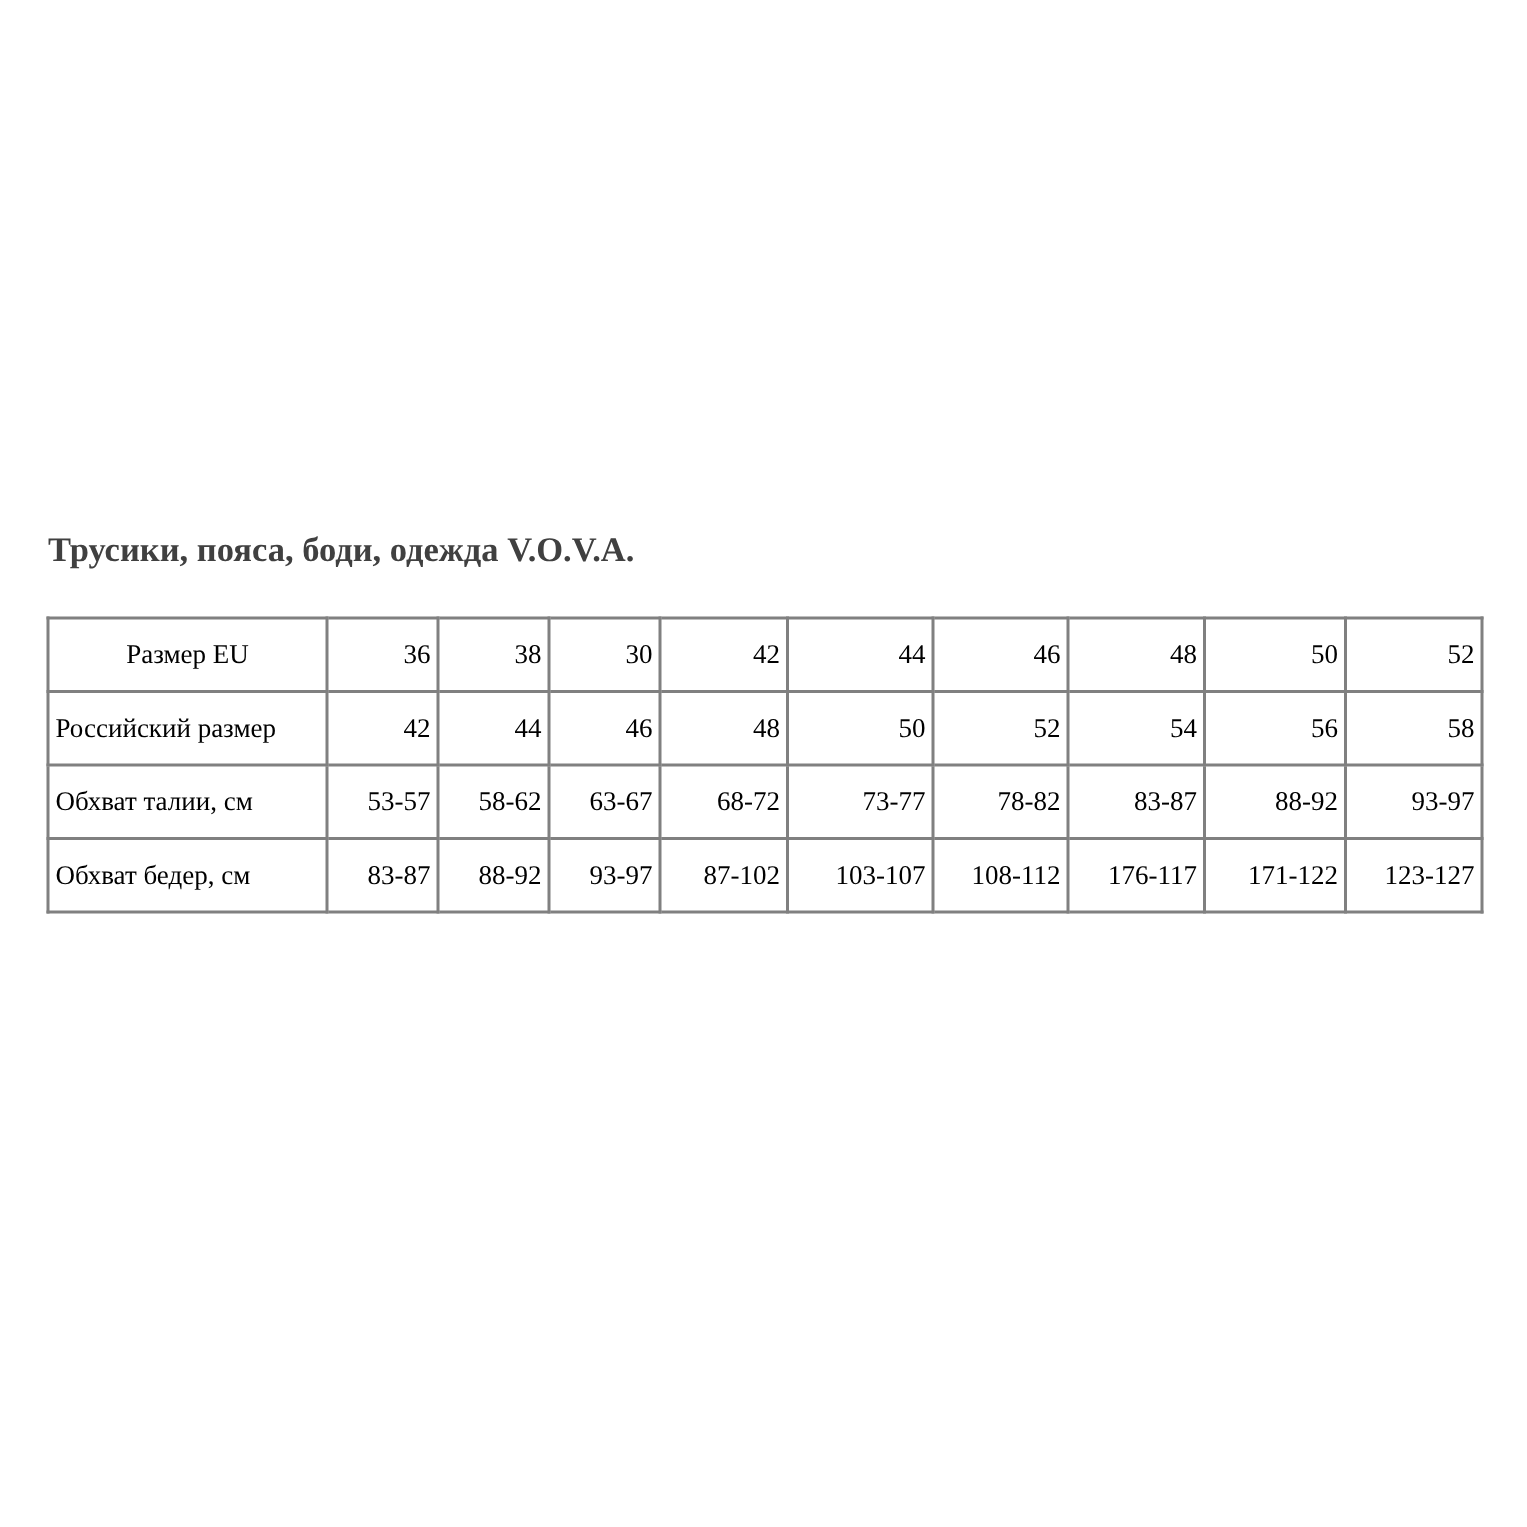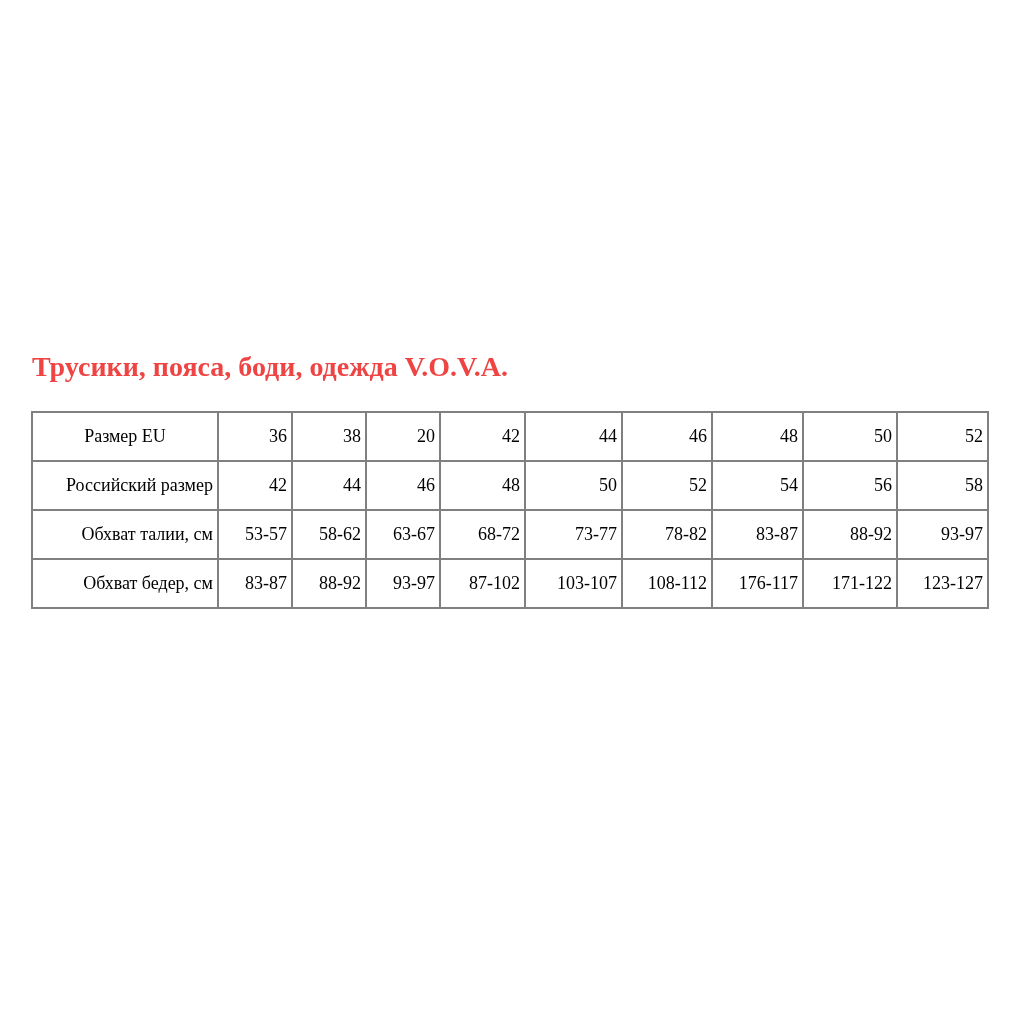--- a/index.html
+++ b/index.html
@@ -14,24 +14,24 @@
     width: 1018px;
     height: 1018px;
     background: #ffffff;
     overflow: hidden;
   }
   .page-title {
     position: absolute;
     left: 32px;
     top: 353px;
     margin: 0;
-    font-size: 28px;
+    font-size: 23px;
     line-height: 28px;
     font-weight: bold;
-    color: #ef4444;
+    color: #404040;
     white-space: nowrap;
   }
   table.size-chart {
     position: absolute;
     left: 31px;
     top: 411px;
     border-collapse: collapse;
     table-layout: fixed;
     width: 956px;
     font-size: 18px;
@@ -41,21 +41,21 @@
     border: 2px solid #808080;
     height: 47px;
     padding: 0 4px;
     text-align: right;
     vertical-align: middle;
     font-weight: normal;
     white-space: nowrap;
     overflow: hidden;
   }
   table.size-chart th.row-label {
-    text-align: right;
+    text-align: left;
   }
   table.size-chart th.row-label.centered {
     text-align: center;
     padding-left: 4px;
   }
 </style>
 </head>
 <body>
 
 <div class="page">
@@ -73,21 +73,21 @@
       <col style="width:90px">
       <col style="width:91px">
       <col style="width:94px">
       <col style="width:91px">
     </colgroup>
     <tbody>
       <tr>
         <th class="row-label centered">Размер EU</th>
         <td>36</td>
         <td>38</td>
-        <td>20</td>
+        <td>30</td>
         <td>42</td>
         <td>44</td>
         <td>46</td>
         <td>48</td>
         <td>50</td>
         <td>52</td>
       </tr>
       <tr>
         <th class="row-label">Российский размер</th>
         <td>42</td>

